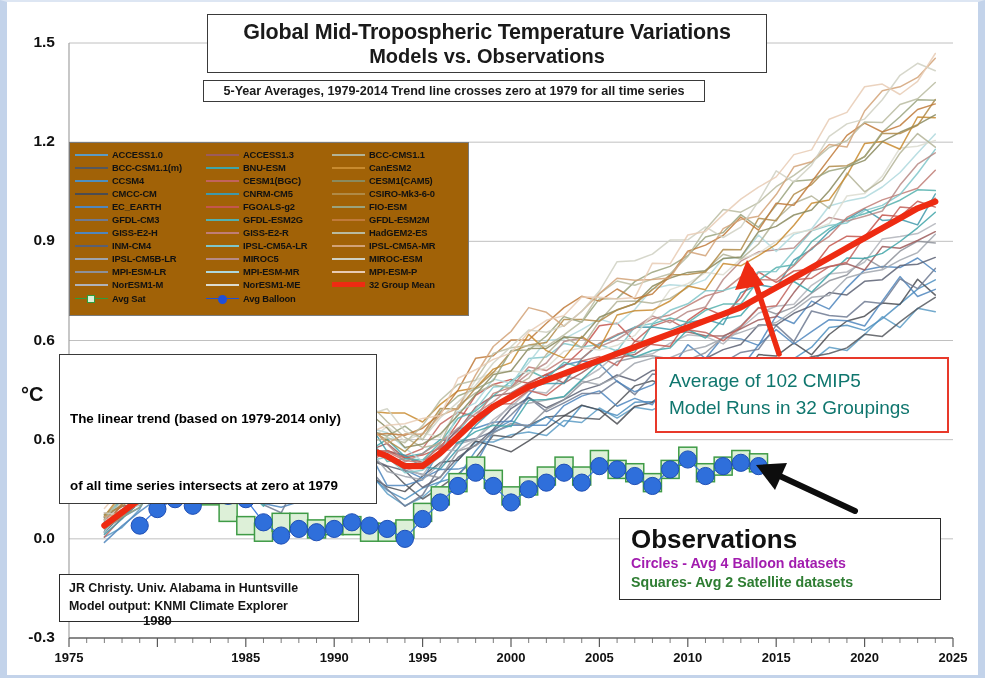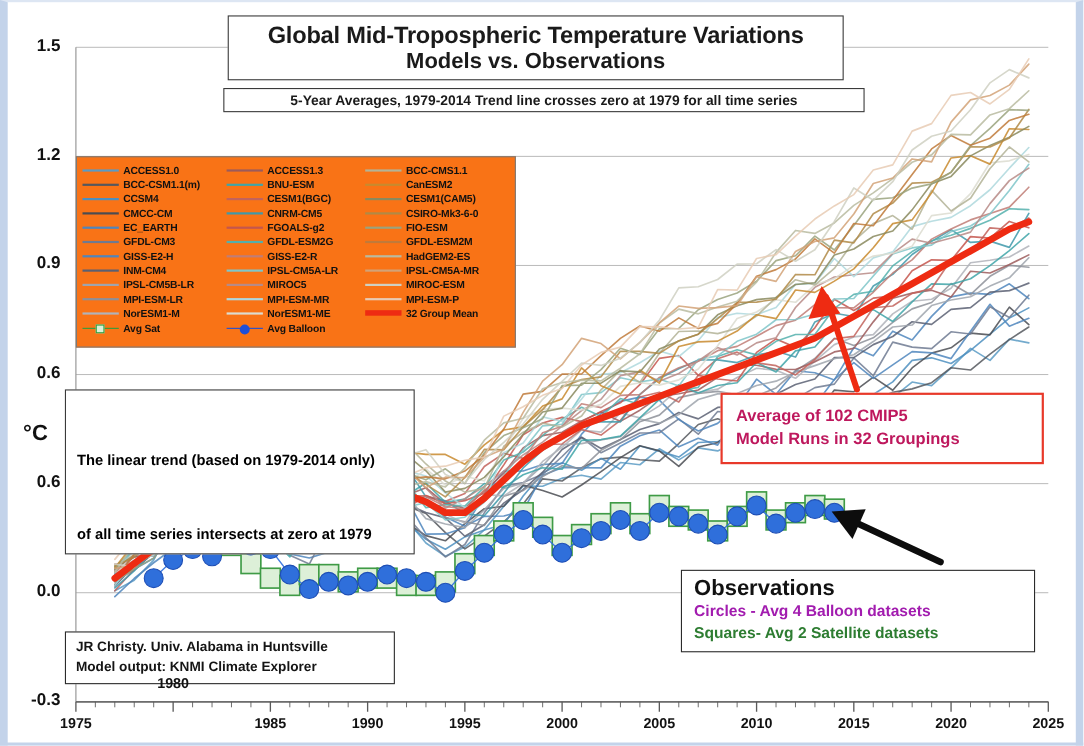--- a/index.html
+++ b/index.html
@@ -9,35 +9,35 @@
         border-left:7px solid #c3d3ea;border-right:7px solid #c3d3ea;
         border-top:2px solid #dde6f3;border-bottom:3px solid #c3d3ea;
         box-sizing:border-box;overflow:hidden;}
   #plot-svg{position:absolute;left:0;top:0;}
   .ov{position:absolute;}
   .box{background:#ffffff;border:1.6px solid #2b2b2b;box-sizing:border-box;}
   .title-box{left:200px;top:12px;width:560px;padding:5px 10px 4px;text-align:center;
              border:1.6px solid #3a3a3a;}
   .title-l1{font-size:21.5px;font-weight:bold;color:#1a1a1a;line-height:1.12;letter-spacing:-.2px;}
   .title-l2{font-size:20px;font-weight:bold;color:#1a1a1a;line-height:1.2;}
-  .subtitle-box{left:196px;top:78px;width:583px;padding:3px 19px;text-align:center;
+  .subtitle-box{left:196px;top:78px;width:502px;padding:3px 19px;text-align:center;
                 border:1.3px solid #3a3a3a;}
   .subtitle{font-size:12.6px;font-weight:bold;color:#1a1a1a;white-space:nowrap;}
   .trend-box{left:52px;top:352px;width:318px;padding:7px 10px;border:1.4px solid #3a3a3a;}
   .trend-box div{font-size:13.4px;font-weight:bold;color:#000000;line-height:1.48;margin-top:47px;}
   .cmip-box{left:648px;top:355px;width:294px;padding:9px 12px;border:2.6px solid #e8392a;}
-  .cmip-box div{font-size:15px;font-weight:bold;color:#be185d;line-height:1.42;}
+  .cmip-box div{font-size:19px;font-weight:normal;color:#0f766e;line-height:1.42;}
   .obs-box{left:612px;top:516px;width:322px;padding:5px 11px 6px;border:1.7px solid #2b2b2b;}
-  .obs-title{font-size:20px;font-weight:bold;color:#111;line-height:1.16;}
+  .obs-title{font-size:26px;font-weight:bold;color:#111;line-height:1.16;}
   .obs-c{font-size:14.2px;font-weight:bold;color:#a21caf;line-height:1.36;}
   .obs-s{font-size:14.2px;font-weight:bold;color:#2e7d32;line-height:1.36;}
   .cred-box{left:52px;top:572px;width:300px;padding:5px 9px;border:1.5px solid #2b2b2b;}
   .cred-box div{font-size:12.4px;font-weight:bold;color:#141414;line-height:1.44;}
   .legend-box{left:62px;top:140px;width:400px;height:174px;
-              background:#f97316;border:1.1px solid #7a7a7a;box-sizing:border-box;}
+              background:#a16207;border:1.1px solid #7a7a7a;box-sizing:border-box;}
   .lg-col{position:absolute;top:5px;}
   .lg-row{display:flex;align-items:center;height:13.05px;}
   .lg-swatch{width:33px;height:13px;position:relative;flex:none;margin-right:4px;}
   .lg-swatch i{position:absolute;left:0;top:6px;width:33px;height:1.9px;display:block;}
   .lg-label{font-size:9.4px;font-weight:bold;color:#111;white-space:nowrap;
             letter-spacing:-.15px;}
   .ytick{position:absolute;font-size:15.5px;font-weight:bold;color:#111;text-align:right;width:44px;}
   .xtick{position:absolute;font-size:13px;font-weight:bold;color:#111;text-align:center;width:50px;}
   .unit{position:absolute;font-size:20px;font-weight:bold;color:#111;}
 </style>

